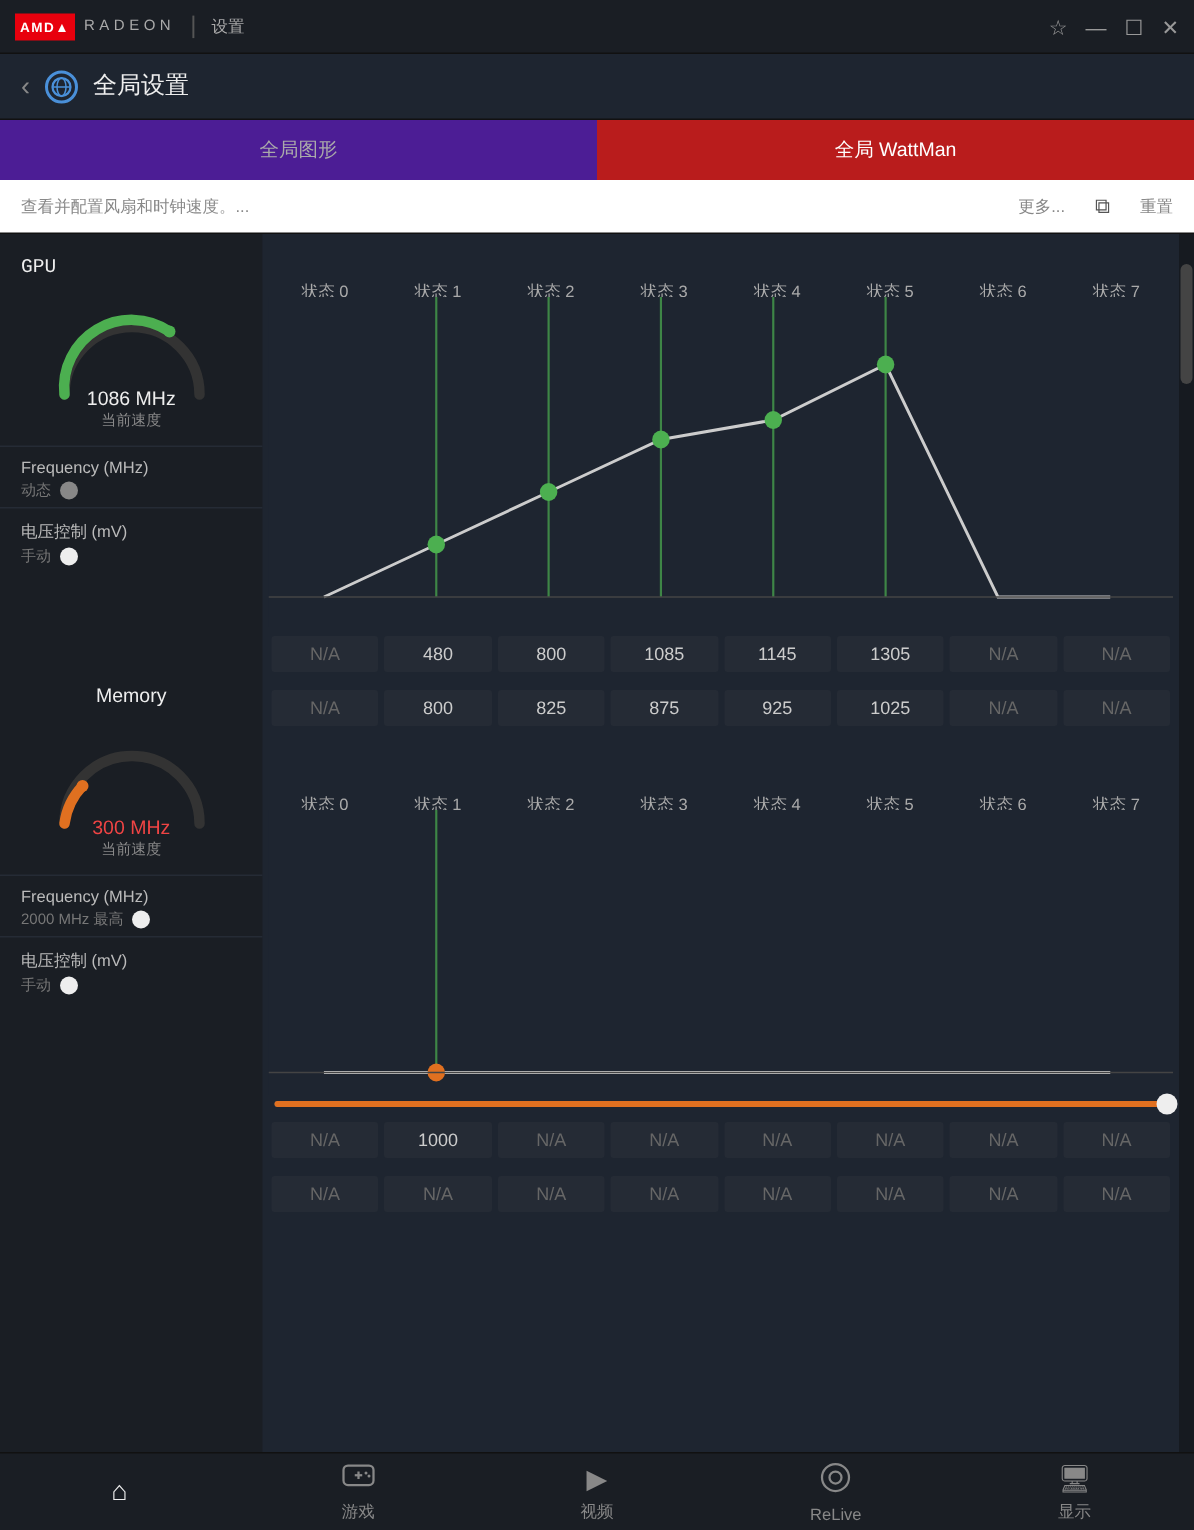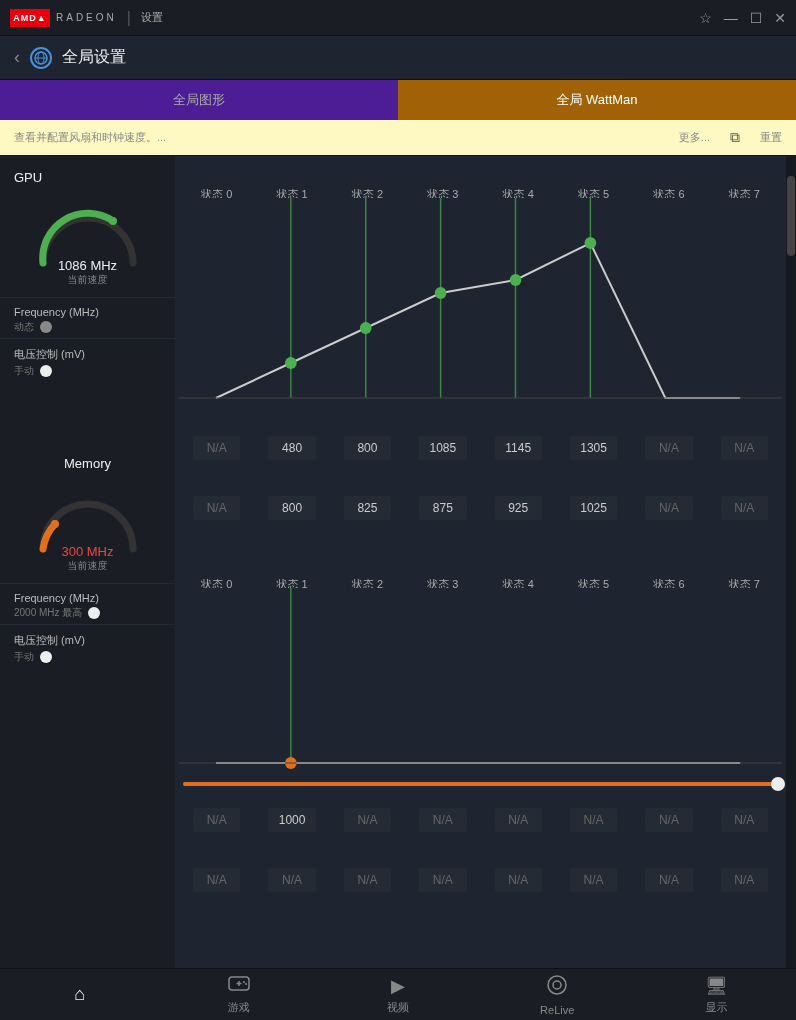--- a/index.html
+++ b/index.html
@@ -108,27 +108,27 @@
       align-items: center;
       justify-content: center;
       font-size: 13px;
       cursor: pointer;
     }
     .tab-inactive {
       background: #4c1d95;
       color: #aaa;
     }
     .tab-active {
-      background: #a16207;
+      background: #b91c1c;
       color: white;
     }
 
     
     .sub-header {
-      background: #fef9c3;
+      background: #ffffff;
       height: 36px;
       display: flex;
       align-items: center;
       padding: 0 14px;
       justify-content: space-between;
       border-bottom: 1px solid #111;
     }
     .sub-header-text {
       font-size: 11px;
       color: #888;
@@ -151,20 +151,21 @@
       align-items: center;
       gap: 4px;
     }
 
     
     .section-gpu {
       padding: 14px 14px 8px 14px;
       font-size: 13px;
       color: #eee;
       font-weight: 500;
+      font-family: Liberation Mono, monospace;
     }
     .section-memory {
       padding: 14px 14px 8px 14px;
       font-size: 13px;
       color: #eee;
       font-weight: 500;
       text-align: center;
     }
 
     
@@ -229,21 +230,21 @@
       display: flex;
       align-items: center;
       padding: 4px 4px;
     }
     .val-cell {
       flex: 1;
       text-align: center;
       font-size: 12px;
       color: #ccc;
       background: #252b35;
-      margin: 14px;
+      margin: 2px;
       padding: 5px 2px;
       border-radius: 2px;
     }
     .val-cell-na {
       color: #666;
     }
 
     
     .gpu-chart-wrap {
       width: 100%;

